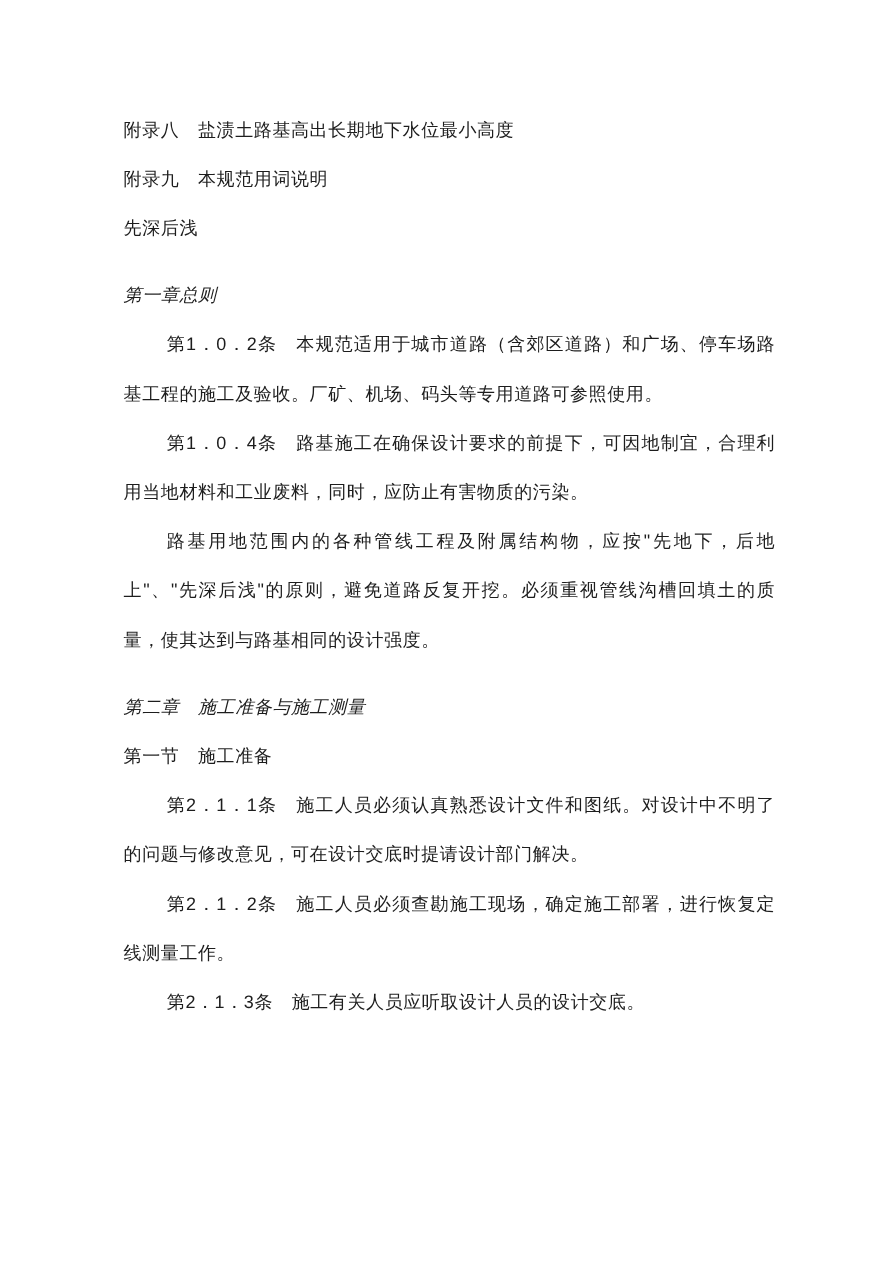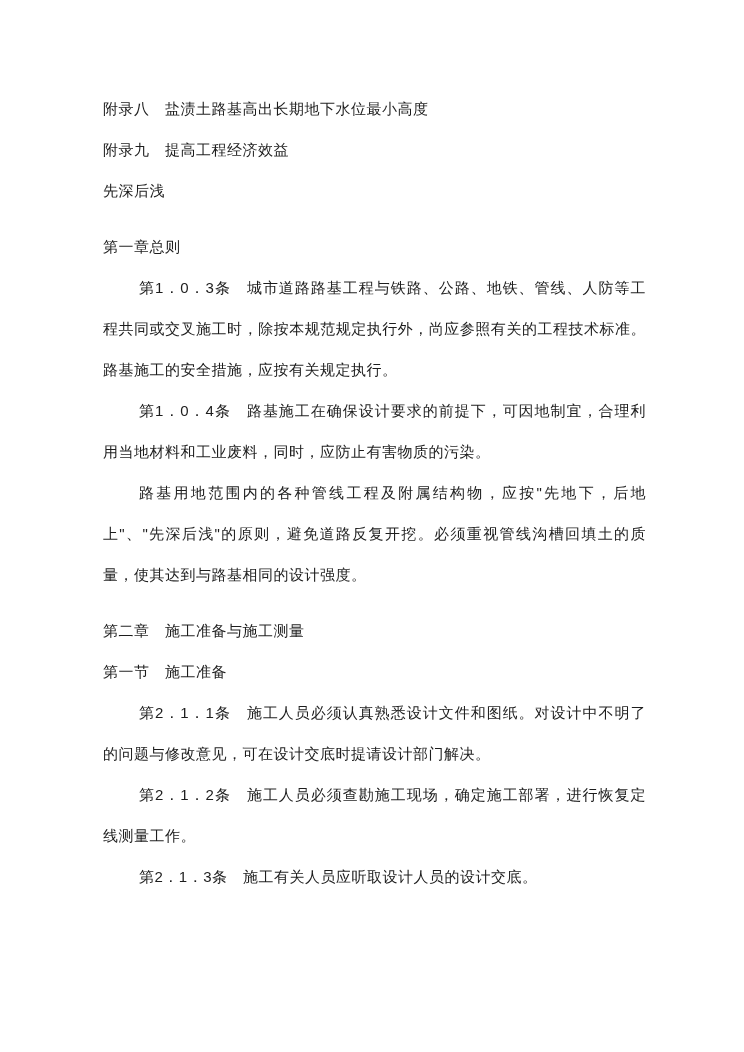--- a/index.html
+++ b/index.html
@@ -28,33 +28,34 @@
     letter-spacing: 0.5px;
     color: #1d1d1d;
     word-break: break-all;
   }
   .content p.body {
     text-indent: 2.4em;
     text-align: justify;
   }
   .content p.gap {
     margin-top: 15px;
+    font-style: italic;
   }
 </style>
 </head>
 <body>
 
 <div class="page">
   <main class="content">
 
   <p class="plain">附录八　盐渍土路基高出长期地下水位最小高度</p>
-      <p class="plain">附录九　提高工程经济效益</p>
+      <p class="plain">附录九　本规范用词说明</p>
       <p class="plain">先深后浅</p>
       <p class="plain gap">第一章总则</p>
-      <p class="body">第1．0．3条　城市道路路基工程与铁路、公路、地铁、管线、人防等工程共同或交叉施工时，除按本规范规定执行外，尚应参照有关的工程技术标准。路基施工的安全措施，应按有关规定执行。</p>
+      <p class="body">第1．0．2条　本规范适用于城市道路（含郊区道路）和广场、停车场路基工程的施工及验收。厂矿、机场、码头等专用道路可参照使用。</p>
       <p class="body">第1．0．4条　路基施工在确保设计要求的前提下，可因地制宜，合理利用当地材料和工业废料，同时，应防止有害物质的污染。</p>
       <p class="body">路基用地范围内的各种管线工程及附属结构物，应按"先地下，后地上"、"先深后浅"的原则，避免道路反复开挖。必须重视管线沟槽回填土的质量，使其达到与路基相同的设计强度。</p>
       <p class="plain gap">第二章　施工准备与施工测量</p>
       <p class="plain">第一节　施工准备</p>
       <p class="body">第2．1．1条　施工人员必须认真熟悉设计文件和图纸。对设计中不明了的问题与修改意见，可在设计交底时提请设计部门解决。</p>
       <p class="body">第2．1．2条　施工人员必须查勘施工现场，确定施工部署，进行恢复定线测量工作。</p>
       <p class="body">第2．1．3条　施工有关人员应听取设计人员的设计交底。</p>
     </main>
 </div>
 

